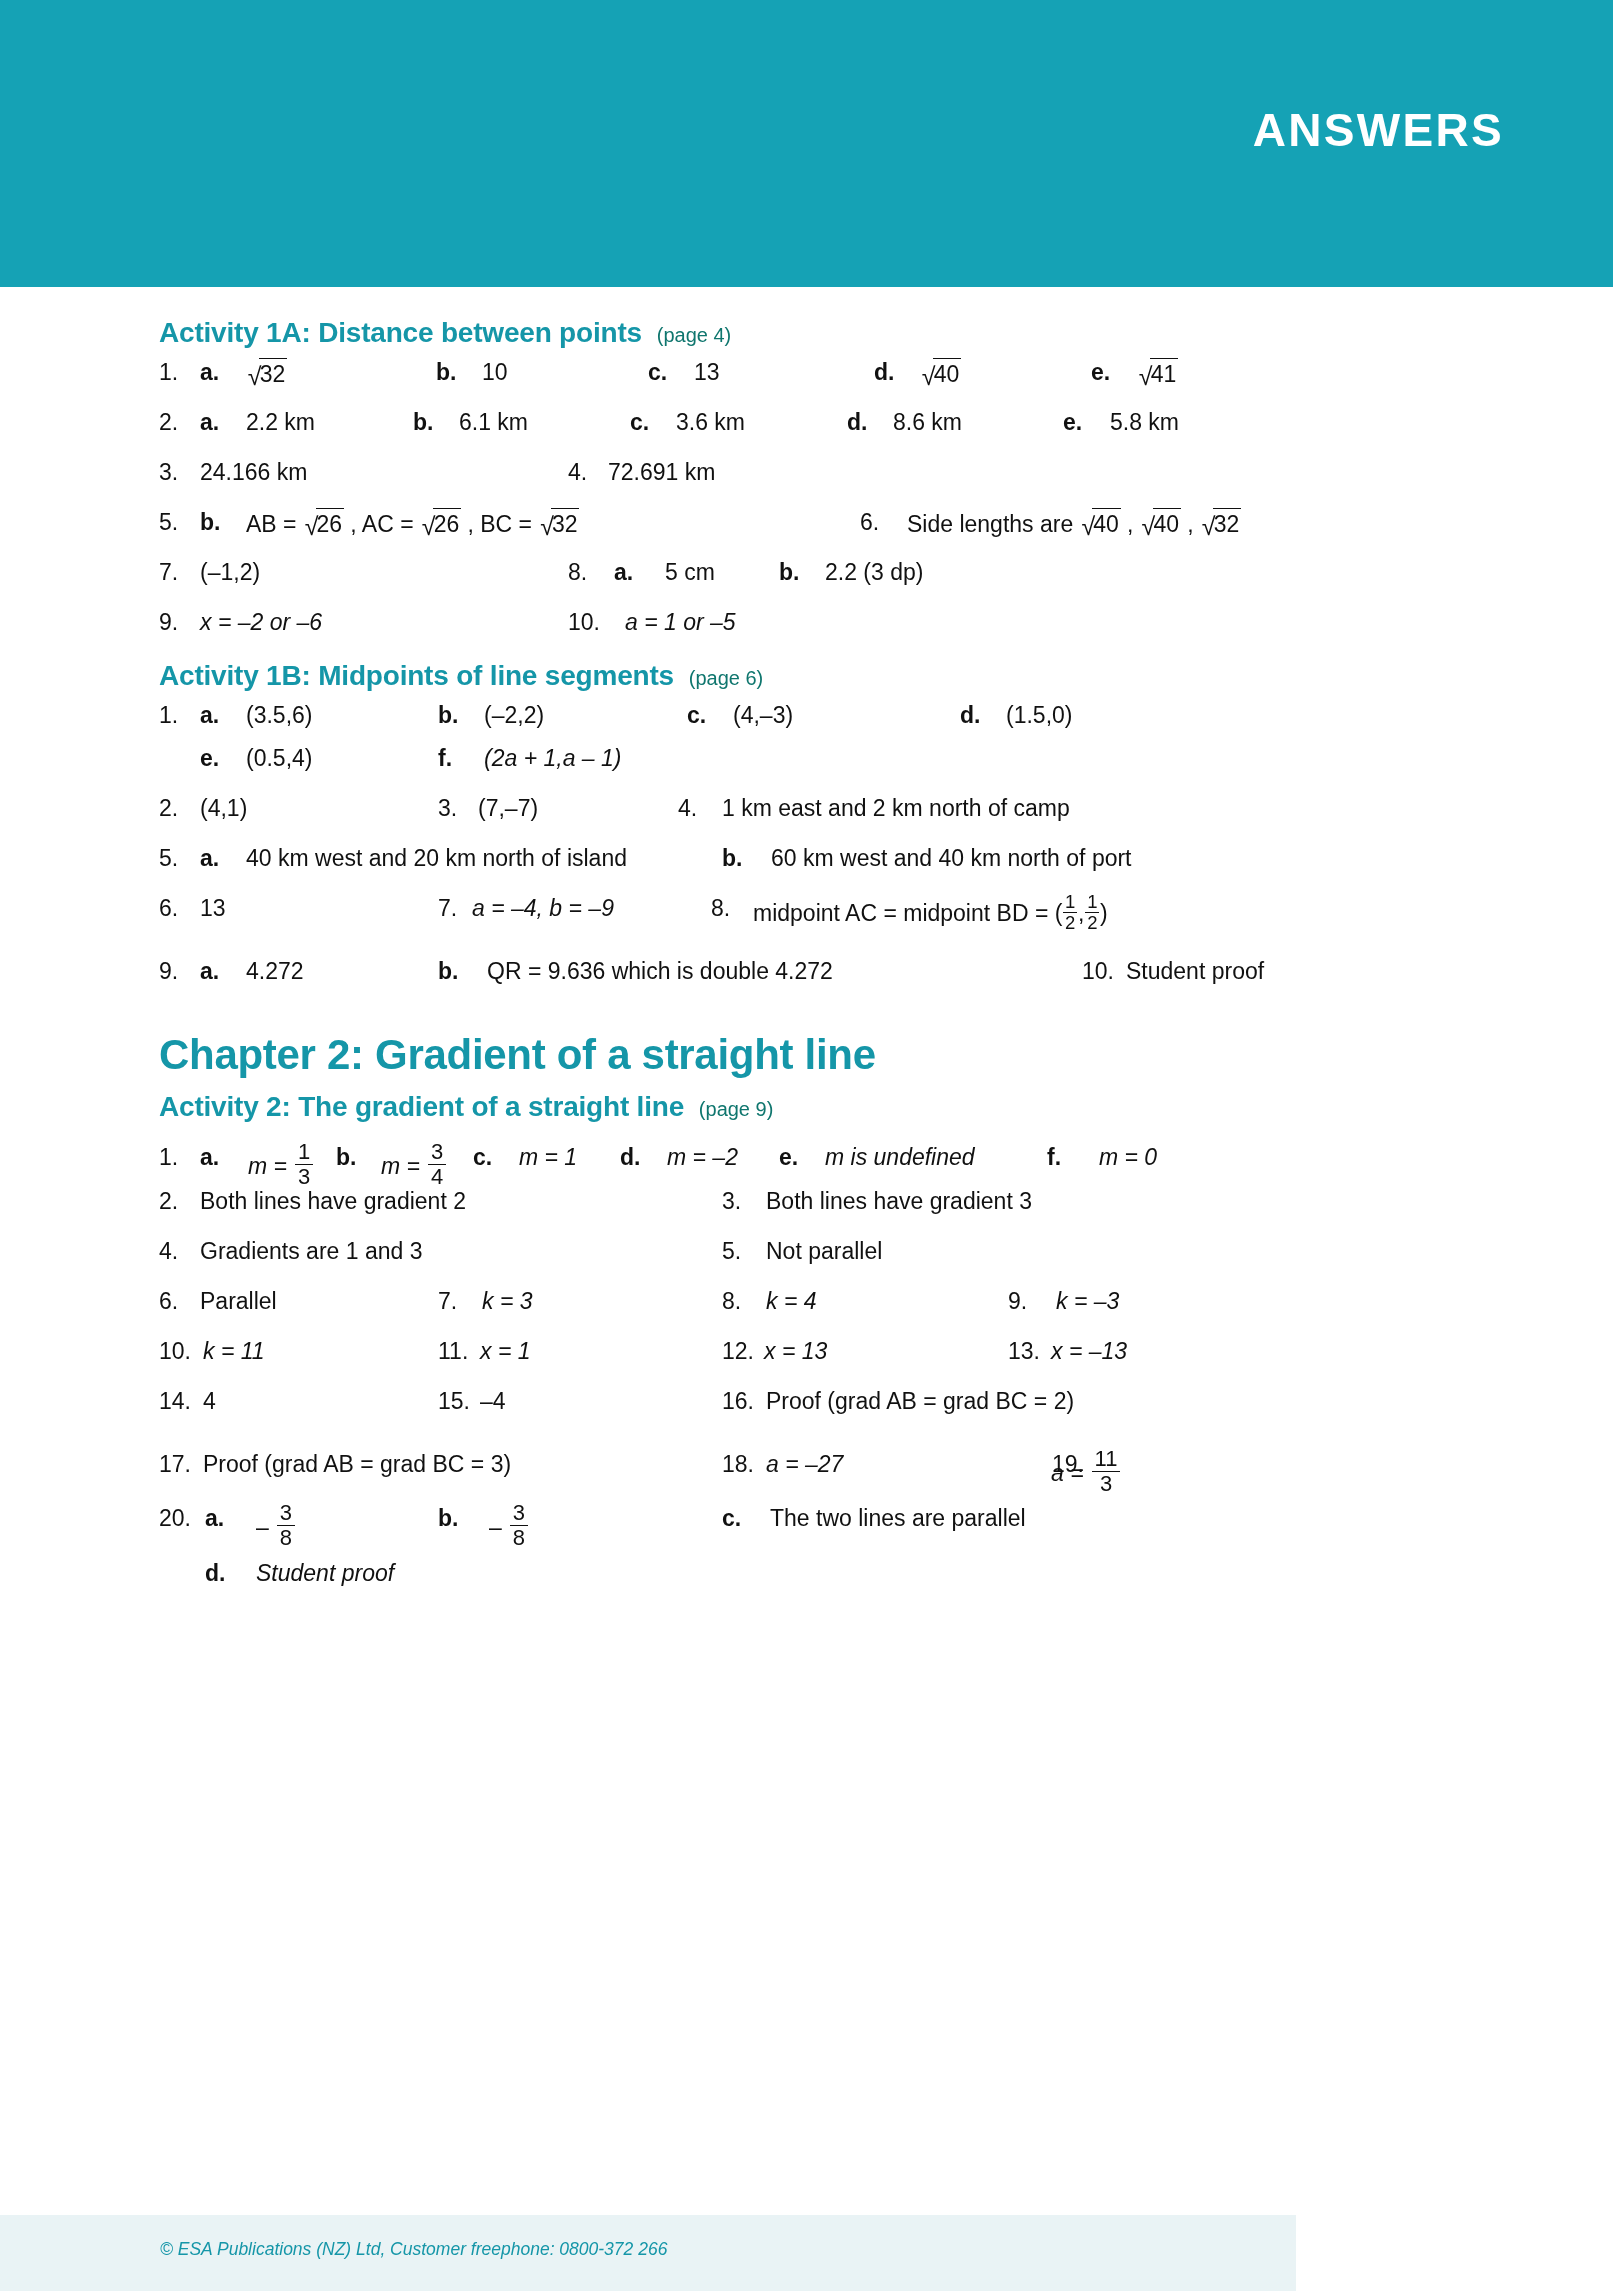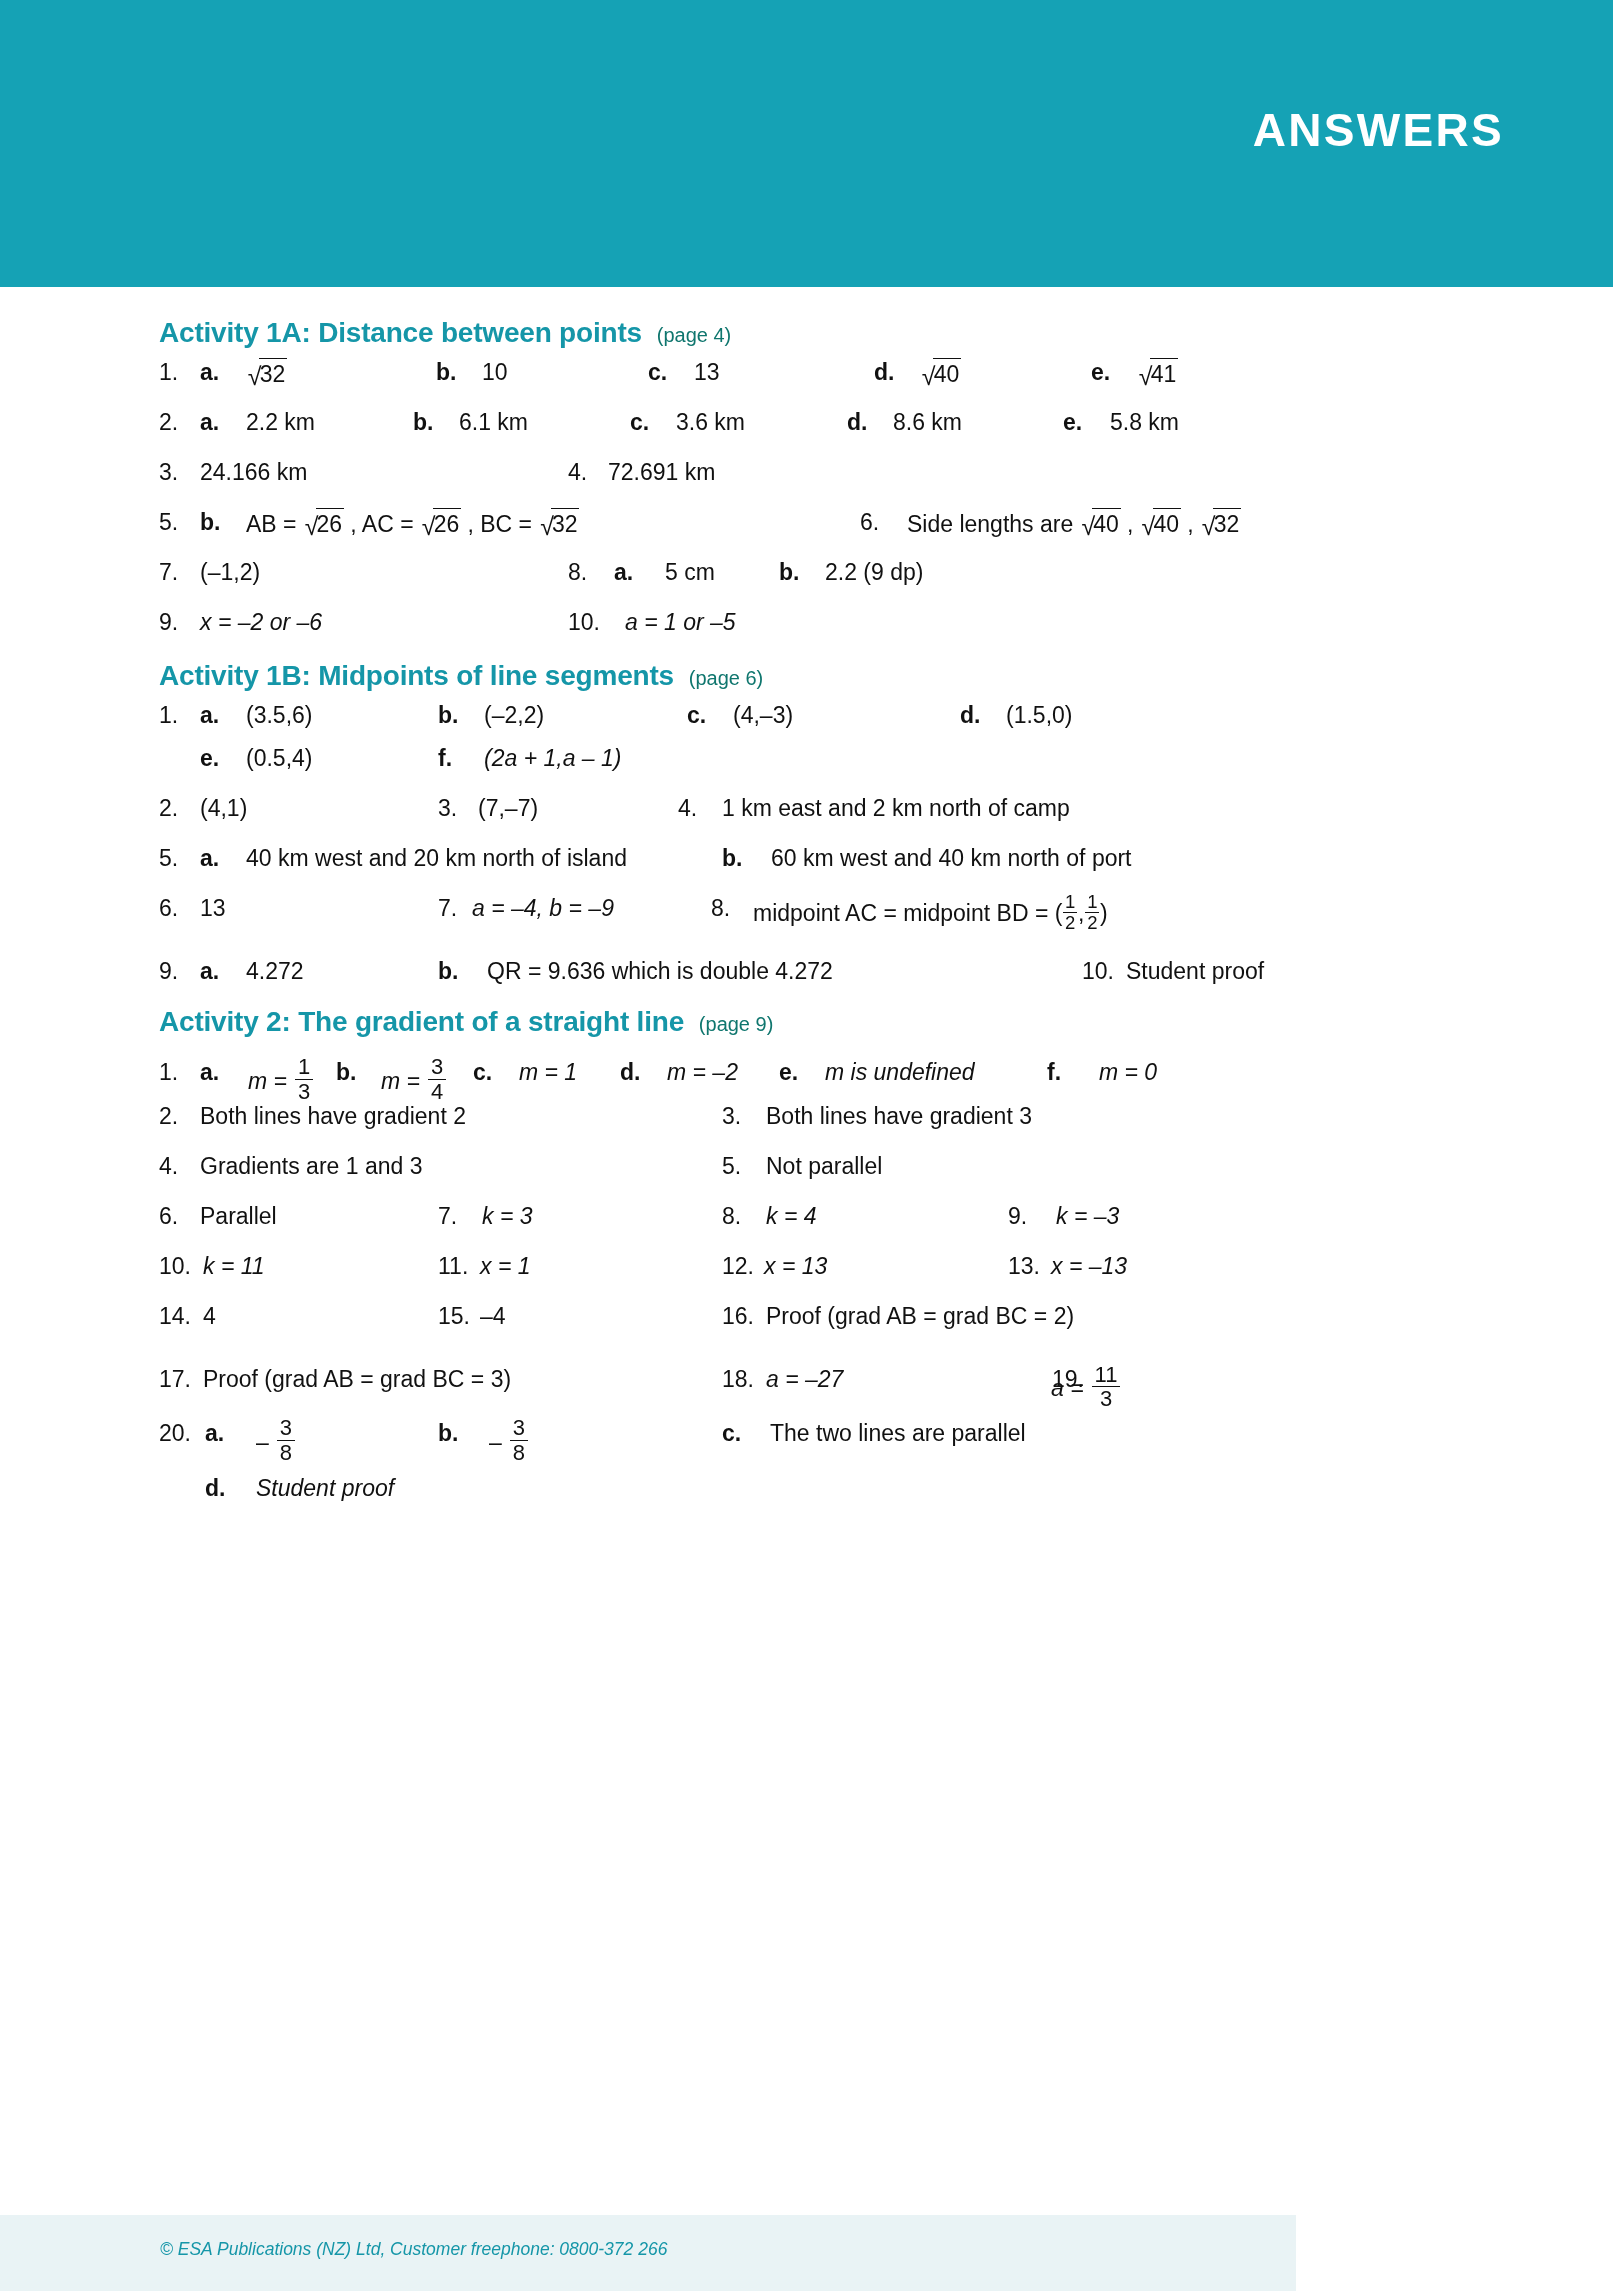--- a/index.html
+++ b/index.html
@@ -211,21 +211,21 @@
       <span class="cell" style="left:748px;"><span>Side lengths are </span><span class="rad"><span class="sign">√</span><span class="val">40</span></span><span> , </span><span class="rad"><span class="sign">√</span><span class="val">40</span></span><span> , </span><span class="rad"><span class="sign">√</span><span class="val">32</span></span></span>
     </div>
 
     <div class="ans-row wide">
       <span class="cell" style="left:0px;">7.</span>
       <span class="cell" style="left:41px;">(–1,2)</span>
       <span class="cell" style="left:409px;">8.</span>
       <span class="cell" style="left:455px;"><span class="part">a.</span></span>
       <span class="cell" style="left:506px;">5 cm</span>
       <span class="cell" style="left:620px;"><span class="part">b.</span></span>
-      <span class="cell" style="left:666px;">2.2 (9 dp)</span>
+      <span class="cell" style="left:666px;">2.2 (3 dp)</span>
     </div>
 
     <div class="ans-row wide">
       <span class="cell" style="left:0px;">9.</span>
       <span class="cell ital" style="left:41px;">x = –2 or –6</span>
       <span class="cell" style="left:409px;">10.</span>
       <span class="cell ital" style="left:466px;">a = 1  or  –5</span>
     </div>
 
     <div class="activity-head" style="margin-top:29.5px;">
@@ -280,20 +280,21 @@
     <div class="ans-row wide">
       <span class="cell" style="left:0px;">9.</span>
       <span class="cell" style="left:41px;"><span class="part">a.</span></span>
       <span class="cell" style="left:87px;">4.272</span>
       <span class="cell" style="left:279px;"><span class="part">b.</span></span>
       <span class="cell" style="left:328px;">QR = 9.636 which is double 4.272</span>
       <span class="cell" style="left:923px;">10.</span>
       <span class="cell" style="left:967px;">Student proof</span>
     </div>
 
+    <div class="chapter-title second">Chapter 2: Gradient of a straight line</div>
 
     <div class="activity-head">
       <span class="activity-name">Activity 2: The gradient of a straight line</span><span class="activity-page">(page 9)</span>
     </div>
 
     <div class="ans-row tight" style="min-height:48px;margin-bottom:7.4px;">
       <span class="cell" style="left:0px;top:11px;">1.</span>
       <span class="cell" style="left:41px;top:11px;"><span class="part">a.</span></span>
       <span class="cell" style="left:89px;top:11px;"><span class="ital">m = </span><span class="frac"><span class="num">1</span><span class="den">3</span></span></span>
       <span class="cell" style="left:177px;top:11px;"><span class="part">b.</span></span>

